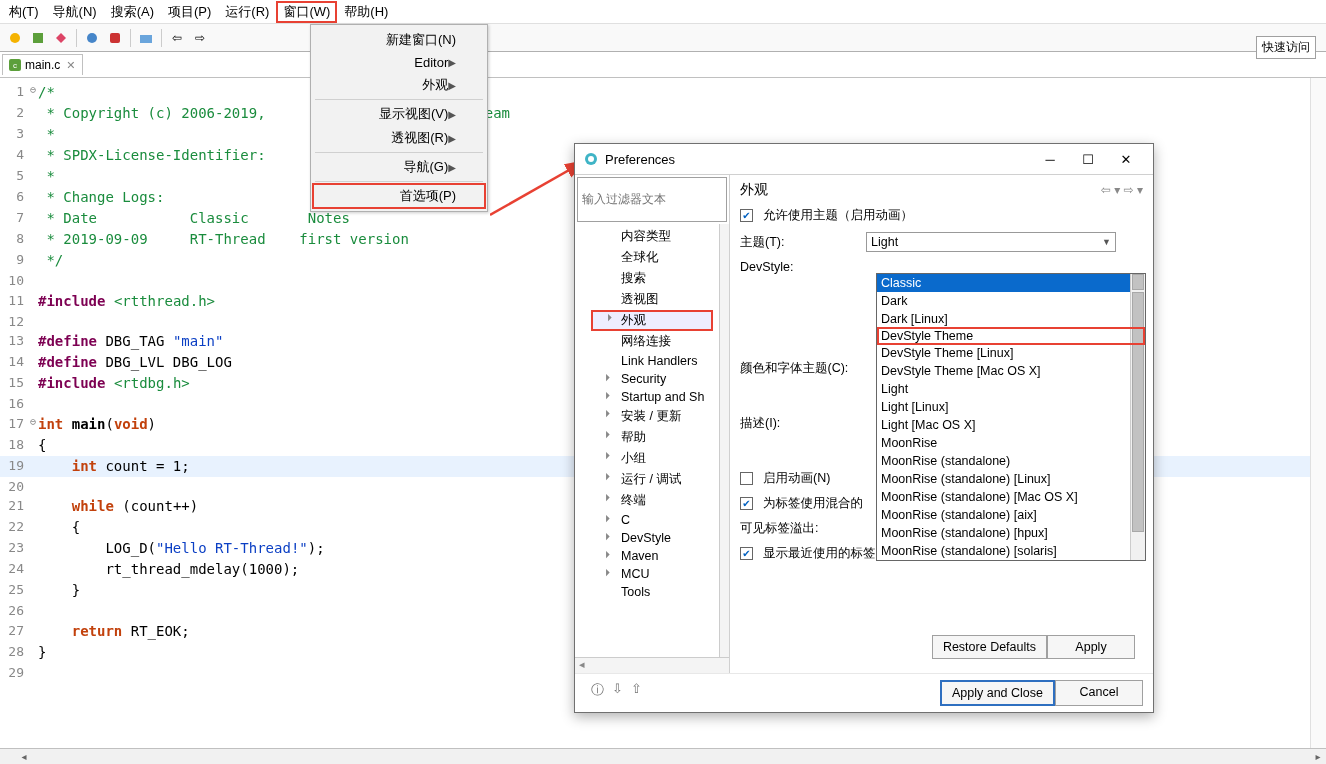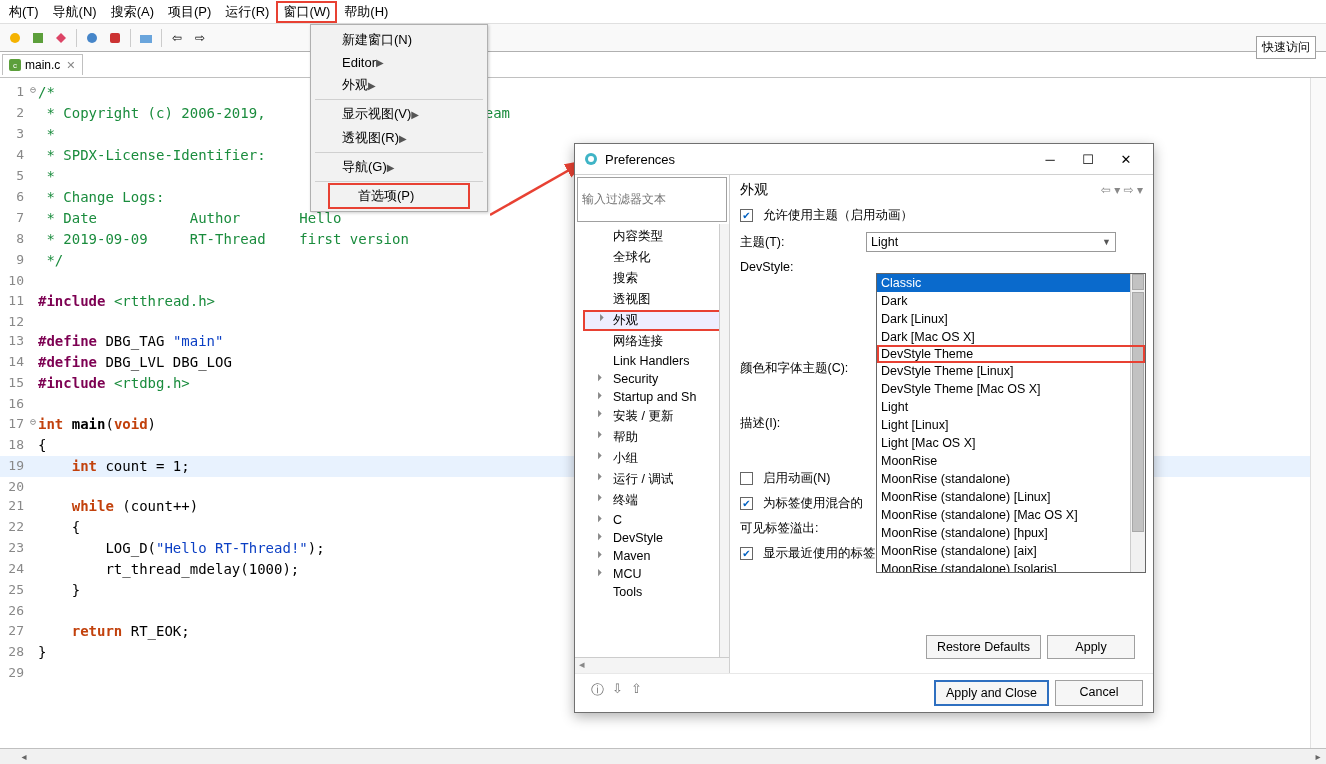--- a/index.html
+++ b/index.html
@@ -21,36 +21,36 @@
 .fold{width:10px;color:#888;font-size:10px;text-align:center}
 .code{white-space:pre}
 .c-comment{color:#1a8c3d}
 .c-kw{color:#c2410c;font-weight:bold}
 .c-str{color:#0b3fc4}
 .c-inc{color:#1a8c3d}
 .c-pp{color:#7d0052;font-weight:bold}
 .current-line{background:#e8f2fe}
 
 .dropdown{position:absolute;left:310px;top:24px;width:178px;background:#f2f2f2;border:1px solid #b0b0b0;box-shadow:1px 1px 3px rgba(0,0,0,.2);padding:3px 1px}
-.dropdown .mi{padding:3px 30px 3px 30px;font-size:13px;display:flex;justify-content:flex-start;align-items:center;position:relative}
+.dropdown .mi{padding:3px 30px 3px 30px;font-size:13px;display:flex;justify-content:flex-end;align-items:center;position:relative}
 .dropdown .mi .arr{color:#555;font-size:10px}
 .dropdown .sep{height:1px;background:#d0d0d0;margin:2px 3px}
-.dropdown .mi.hl{border:2px solid #e84133;margin:-1px 16px;padding:2px 28px 2px 28px}
+.dropdown .mi.hl{border:2px solid #e84133;margin:-1px 0;padding:2px 28px 2px 28px}
 
 .arrow-line{position:absolute;left:490px;top:155px;pointer-events:none}
 
 .dlg{position:absolute;left:574px;top:143px;width:580px;height:570px;background:#fff;border:1px solid #707070;box-shadow:0 4px 12px rgba(0,0,0,.3);display:flex;flex-direction:column}
 .dlg-title{height:30px;display:flex;align-items:center;padding:0 8px;font-size:13px}
 .dlg-title .ticon{width:16px;height:16px;margin-right:6px}
 .dlg-title .spacer{flex:1}
 .dlg-title .wbtn{width:38px;height:28px;display:flex;align-items:center;justify-content:center;font-size:13px}
 .dlg-body{flex:1;display:flex;border-top:1px solid #d0d0d0;min-height:0}
 .dlg-left{width:155px;display:flex;flex-direction:column;border-right:1px solid #d0d0d0}
 .filter-box{margin:2px;padding:13px 4px;border:1px solid #a0a0a0;font-size:12px;color:#737373}
-.tree{flex:1;overflow:auto;font-size:12.5px;padding:2px 8px;position:relative}
+.tree{flex:1;overflow:auto;font-size:12.5px;padding:2px 16px;position:relative}
 .tree-scroll{border-left:1px solid #ccc;position:absolute;right:0;top:0;bottom:0;width:10px;background:#f4f4f4}
 .tree .ti{padding:2px 2px 2px 30px;position:relative;white-space:nowrap}
 .tree .ti.exp::before{content:"⏵";position:absolute;left:14px;color:#888;font-size:10px}
 .tree .ti.hl{border:2px solid #e84133;padding:0 0 0 28px;background:#eef}
 .dlg-left-bot{height:16px;background:#f4f4f4;border-top:1px solid #ccc;font-size:11px;color:#888;text-align:left;padding-left:4px}
 .dlg-right{flex:1;display:flex;flex-direction:column;padding:6px 10px 6px 10px;min-width:0}
 .dlg-right-hdr{display:flex;align-items:center;justify-content:space-between;margin-bottom:4px}
 .dlg-right-hdr .ttl{font-size:14px}
 .dlg-right-hdr .nav{display:flex;gap:4px;font-size:12px;color:#888}
 .field-row{display:flex;align-items:center;margin:4px 0;font-size:12.5px;gap:6px}
@@ -58,21 +58,21 @@
 .chk{width:13px;height:13px;border:1px solid #666;display:inline-flex;align-items:center;justify-content:center;font-size:10px;margin-right:4px;color:#0060c0}
 .select-field{border:1px solid #999;padding:2px 4px;min-width:250px;display:flex;justify-content:space-between;align-items:center;background:#fff;font-size:12.5px}
 .select-field .dd{color:#555;font-size:9px}
 
 .listbox{position:absolute;left:876px;top:273px;width:270px;border:1px solid #666;background:#fff;font-size:12.5px;max-height:300px;overflow:hidden}
 .listbox-scroll{position:absolute;right:0;top:0;bottom:0;width:15px;background:#f1f1f1;border-left:1px solid #ccc}
 .listbox-scroll .thumb{position:absolute;left:1px;right:1px;background:#c2c2c2;border:1px solid #a8a8a8}
 .listbox .li{padding:0 4px;line-height:18px;white-space:nowrap}
 .listbox .li.sel{background:#0a6acc;color:#fff}
 .listbox .li.hl{border:2px solid #e84133;padding:0 2px;line-height:14px;margin-top:-1px;margin-bottom:-1px;position:relative;z-index:2}
-.dlg-bot{display:flex;justify-content:flex-end;gap:6px;padding:8px}
+.dlg-bot{display:flex;justify-content:flex-end;padding:8px}
 .dlg-bot .btn{min-width:88px;padding:4px 10px;border:1px solid #a0a0a0;background:#f6f6f6;font-size:12.5px;text-align:center}
 .dlg-bot .btn.primary{border:2px solid #2e6fc0}
 .dlg-icons{display:flex;gap:8px;padding:0 0 6px 6px;color:#777;font-size:13px}
 .bottom-scroll{position:absolute;left:0;right:0;bottom:0;height:16px;background:#f1f1f1;border-top:1px solid #c0c0c0}
 .bottom-scroll .lar,.bottom-scroll .rar{position:absolute;top:0;width:16px;height:15px;display:flex;align-items:center;justify-content:center;font-size:10px;color:#666}
 .bottom-scroll .lar{left:16px}
 .bottom-scroll .rar{right:0}
 .right-rail{position:absolute;right:0;top:78px;bottom:16px;width:16px;background:#fafafa;border-left:1px solid #e0e0e0}
 </style>
 </head>
@@ -165,21 +165,21 @@
       <span class="code"><span class="c-comment"> *</span></span>
     </div>
     <div class="line">
       <span class="ln">6</span>
       <span class="fold"></span>
       <span class="code"><span class="c-comment"> * Change Logs:</span></span>
     </div>
     <div class="line">
       <span class="ln">7</span>
       <span class="fold"></span>
-      <span class="code"><span class="c-comment"> * Date           Author       Hello</span></span>
+      <span class="code"><span class="c-comment"> * Date           Classic       Notes</span></span>
     </div>
     <div class="line">
       <span class="ln">8</span>
       <span class="fold"></span>
       <span class="code"><span class="c-comment"> * 2019-09-09     RT-Thread    first version</span></span>
     </div>
     <div class="line">
       <span class="ln">9</span>
       <span class="fold"></span>
       <span class="code"><span class="c-comment"> */</span></span>
@@ -431,31 +431,30 @@
       <span class="btn primary">Apply and Close</span>
       <span class="btn">Cancel</span>
     </div>
   </div>
 </div>
 
 <div class="listbox" id="listbox">
   <div class="li sel">Classic</div>
     <div class="li">Dark</div>
     <div class="li">Dark [Linux]</div>
-    <div class="li">Dark [Mac OS X]</div>
     <div class="li hl">DevStyle Theme</div>
     <div class="li">DevStyle Theme [Linux]</div>
     <div class="li">DevStyle Theme [Mac OS X]</div>
     <div class="li">Light</div>
     <div class="li">Light [Linux]</div>
     <div class="li">Light [Mac OS X]</div>
     <div class="li">MoonRise</div>
     <div class="li">MoonRise (standalone)</div>
     <div class="li">MoonRise (standalone) [Linux]</div>
     <div class="li">MoonRise (standalone) [Mac OS X]</div>
+    <div class="li">MoonRise (standalone) [aix]</div>
     <div class="li">MoonRise (standalone) [hpux]</div>
-    <div class="li">MoonRise (standalone) [aix]</div>
     <div class="li">MoonRise (standalone) [solaris]</div>
     <div class="listbox-scroll">
     <div class="thumb" style="top:0;height:16px"></div>
     <div class="thumb" style="top:18px;height:240px"></div>
   </div>
 </div>
 
 </body></html>

